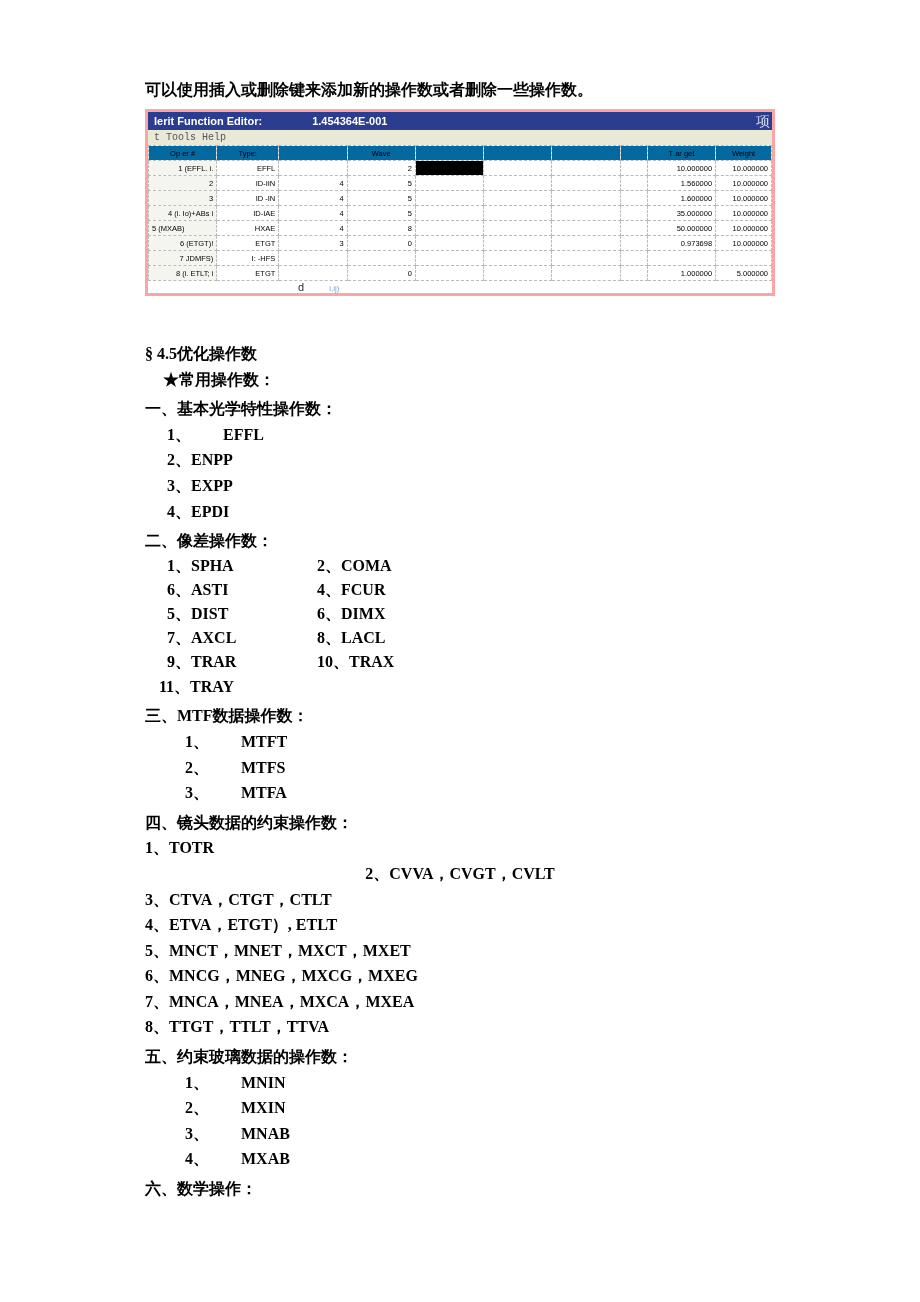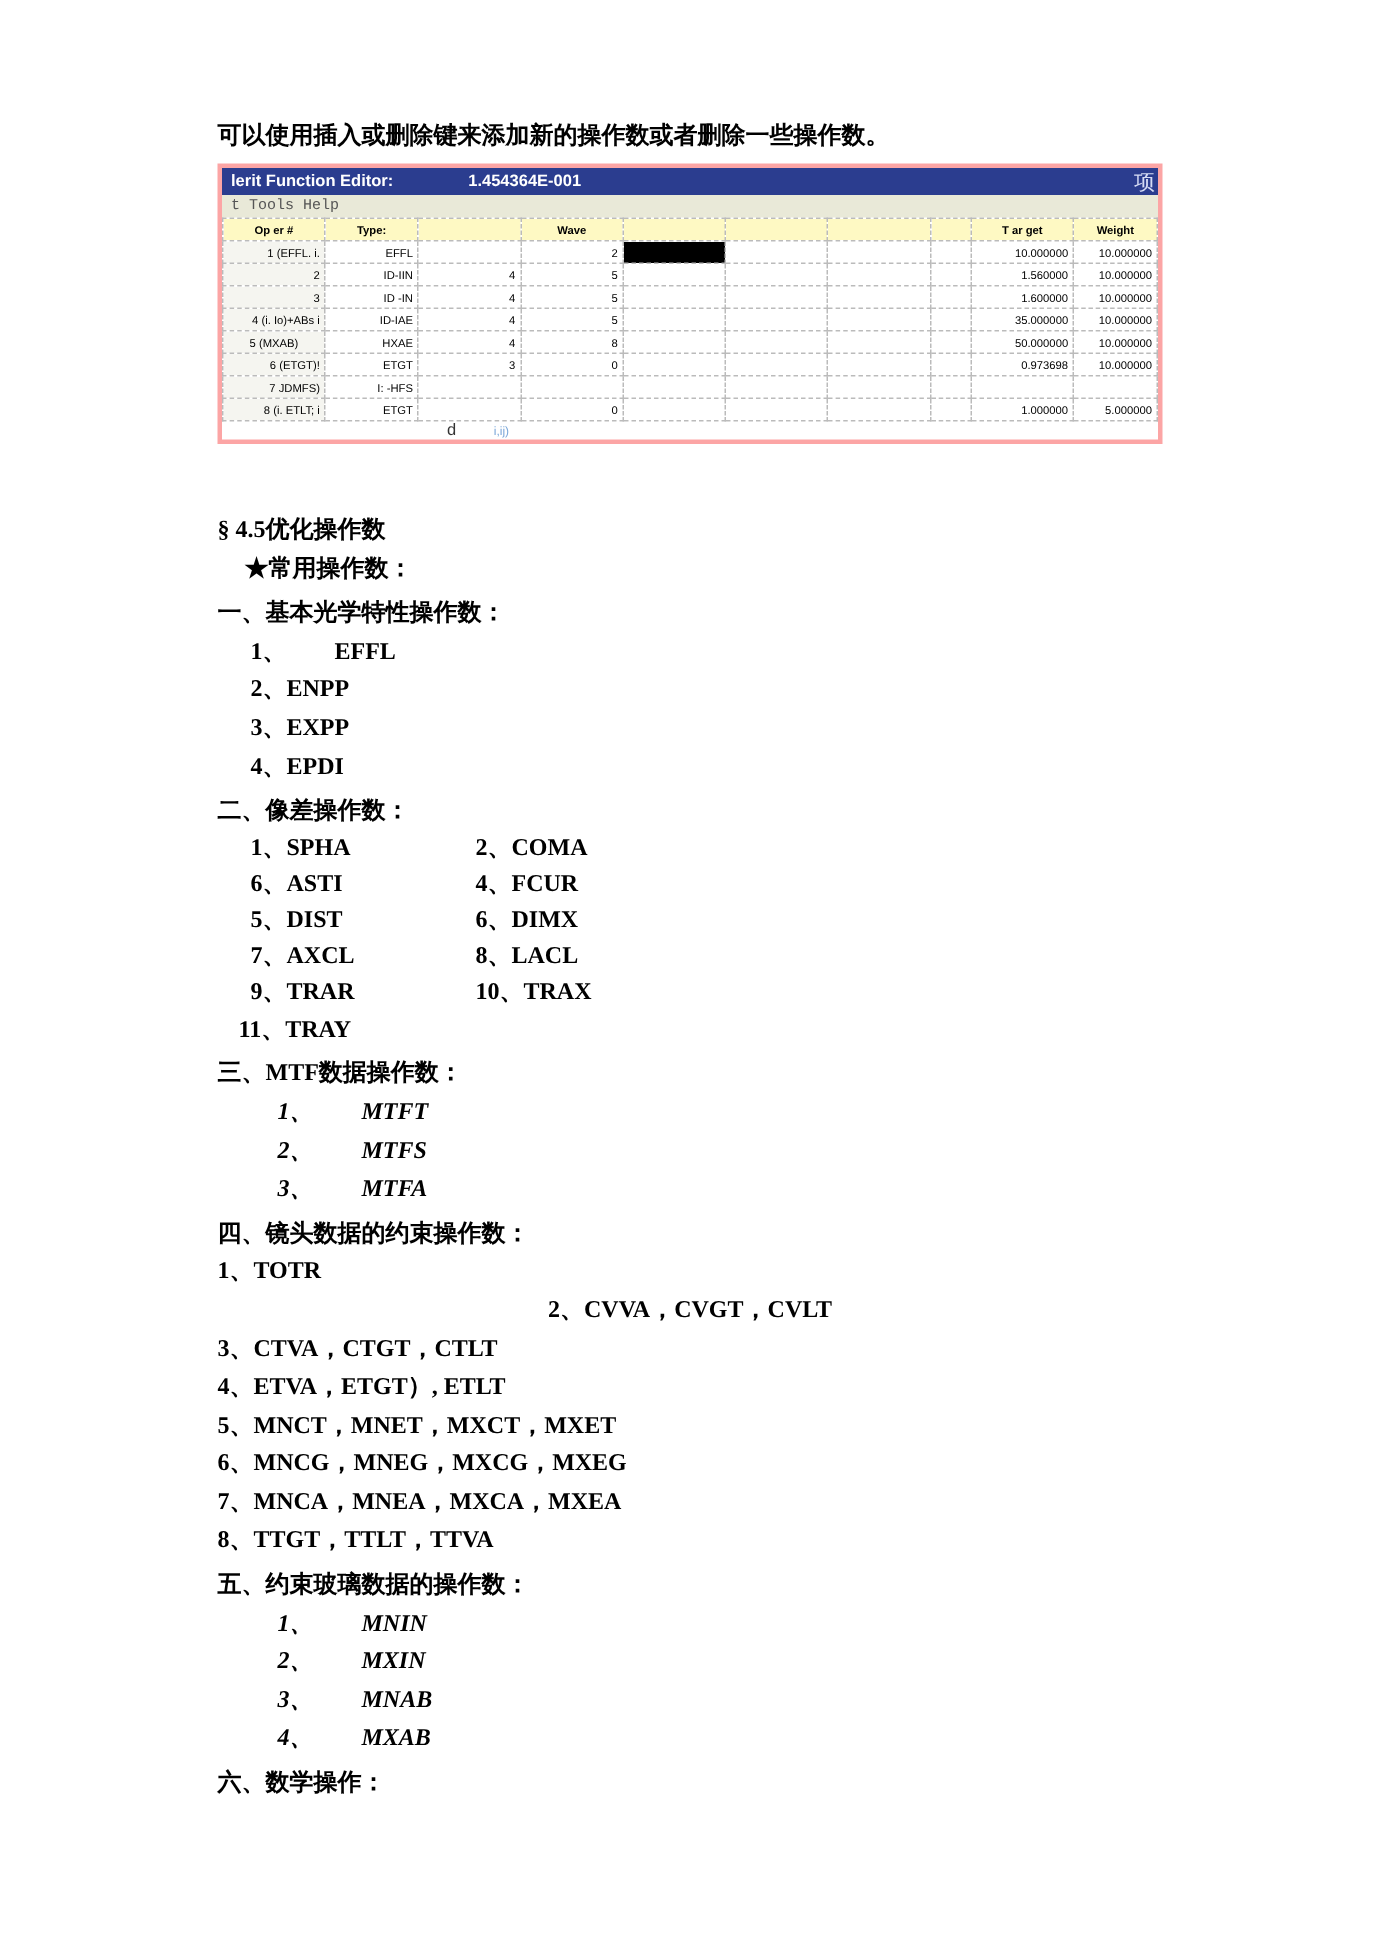--- a/index.html
+++ b/index.html
@@ -56,22 +56,22 @@
     table.mfe th, table.mfe td {
       border: 1px dashed #bbb;
       padding: 1px 3px;
       font-size: 7.5px;
       text-align: center;
       white-space: nowrap;
       overflow: hidden;
       height: 12px;
     }
     table.mfe th {
-      background: #fef9c3;
-      font-weight: bold;
+      background: #0369a1;
+      font-weight: normal;
     }
     table.mfe td.left { text-align: left; background: #f5f5f0;}
     table.mfe td.right { text-align: right; }
     table.mfe td.blackcell { background: #000; }
     .col-op { width: 55px; text-align: right; }
     .col-type { width: 50px; text-align: right; }
     .col-a { width: 55px; }
     .col-wave { width: 55px; }
     .col-b1 { width: 55px; }
     .col-b2 { width: 55px; }
@@ -104,21 +104,21 @@
     .content .list-item { padding-left: 22px; font-weight: bold; }
     .content .two-col {
       display: flex;
       flex-wrap: wrap;
       padding-left: 22px;
     }
     .content .two-col .cell {
       width: 150px;
       font-weight: bold;
     }
-    .content .sub-list2 { padding-left: 40px; font-weight: bold; font-style: italic;}
+    .content .sub-list2 { padding-left: 40px; font-weight: bold;}
     .content .narrow { line-height: 1.5;}
     .content .noindent { padding-left: 0; font-weight: bold;}
   </style>
 </head>
 <body>
 
 <div class="page">
   <div class="intro">可以使用插入或删除键来添加新的操作数或者删除一些操作数。</div>
 
   <div class="editor">
@@ -198,21 +198,21 @@
             <td class="right">4</td>
             <td class="right">5</td>
             <td></td>
             <td></td>
             <td></td>
             <td></td>
             <td class="right">35.000000</td>
             <td class="right">10.000000</td>
           </tr>
           <tr>
-            <td class="left" style="text-align: center;">5 (MXAB)</td>
+            <td class="left" style="text-align: left;">5 (MXAB)</td>
             <td class="right">HXAE</td>
             <td class="right">4</td>
             <td class="right">8</td>
             <td></td>
             <td></td>
             <td></td>
             <td></td>
             <td class="right">50.000000</td>
             <td class="right">10.000000</td>
           </tr>

